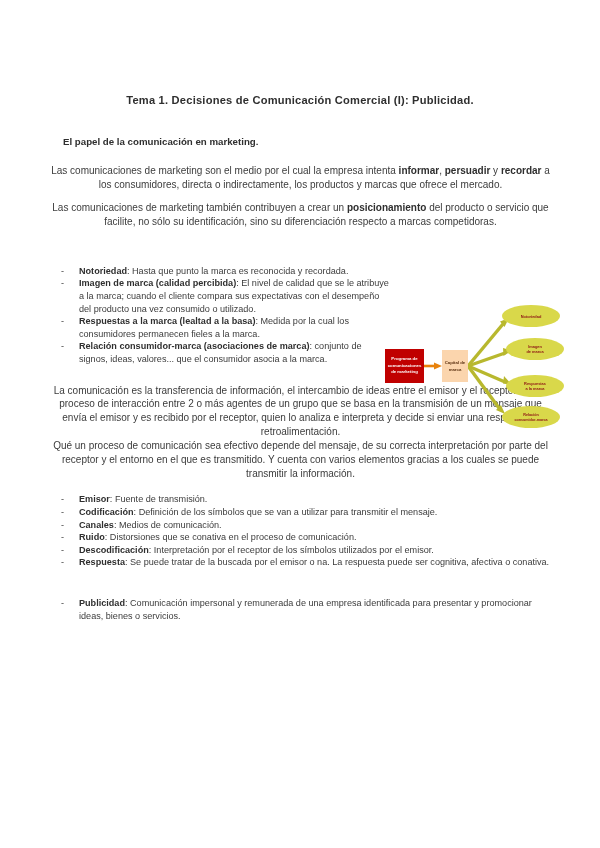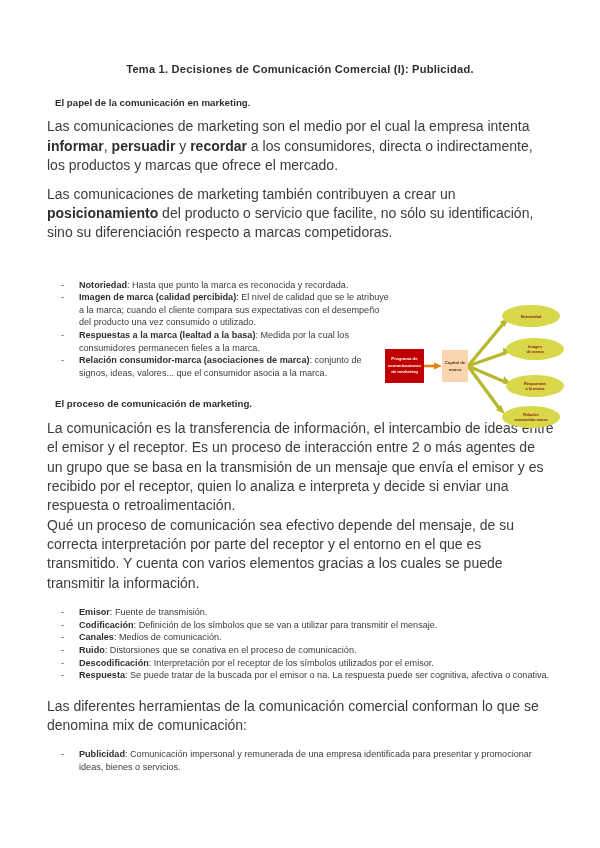--- a/index.html
+++ b/index.html
@@ -21,41 +21,41 @@
     height: 848px;
     padding: 0;
     box-sizing: border-box;
   }
   .doc-title {
     text-align: center;
     font-size: 11.1px;
     font-weight: bold;
     color: #2f2f2f;
     margin: 0;
-    padding: 63px 60px 0 60px;
+    padding: 94px 60px 0 60px;
     letter-spacing: 0.02em;
   }
   .body-area {
     padding: 0 46px 0 47px;
   }
   h2.section-heading {
     font-size: 9.7px;
     font-weight: bold;
     color: #2f2f2f;
-    margin: 8px;
+    margin: 16px;
     padding: 0;
     line-height: 1.38;
   }
   p.para {
-    font-size: 14px;
+    font-size: 10px;
     line-height: 1.385;
     margin: 0;
     padding: 0;
     color: #3c3c3c;
-    text-align: left;
+    text-align: center;
   }
   .gap-sm { height: 9px; }
   .gap-md { height: 13px; }
   .gap-lg { height: 15px; }
   .heading-block { margin-top: 18px; }
   ul.dash-list {
     list-style: none;
     margin: 0;
     padding: 0 0 0 14px;
   }
@@ -134,21 +134,20 @@
       </li>
       <li>
         <span class="dash">-</span><b>Respuestas a la marca (lealtad a la basa)</b><span>: Medida por la cual los consumidores permanecen fieles a la marca.</span>
       </li>
       <li>
         <span class="dash">-</span><b>Relación consumidor-marca (asociaciones de marca)</b><span>: conjunto de signos, ideas, valores... que el consumidor asocia a la marca.</span>
       </li>
     </ul>
 
     <div class="heading-block"></div>
-    <h2 class="section-heading">El proceso de comunicación de marketing.</h2>
 
     <p class="para">La comunicación es la transferencia de información, el intercambio de ideas entre el emisor y el receptor. Es un proceso de interacción entre 2 o más agentes de un grupo que se basa en la transmisión de un mensaje que envía el emisor y es recibido por el receptor, quien lo analiza e interpreta y decide si enviar una respuesta o retroalimentación.</p>
 
     <p class="para">Qué un proceso de comunicación sea efectivo depende del mensaje, de su correcta interpretación por parte del receptor y el entorno en el que es transmitido.  Y cuenta con varios elementos gracias a los cuales se puede transmitir la información.</p>
 
     <div class="gap-md"></div>
 
     <ul class="dash-list">
       <li>
         <span class="dash">-</span><b>Emisor</b><span>: Fuente de transmisión.</span>
@@ -165,21 +164,20 @@
       <li>
         <span class="dash">-</span><b>Descodificación</b><span>: Interpretación por el receptor de los símbolos utilizados por el emisor.</span>
       </li>
       <li>
         <span class="dash">-</span><b>Respuesta</b><span>: Se puede tratar de la buscada por el emisor o na. La respuesta puede ser cognitiva, afectiva o conativa.</span>
       </li>
     </ul>
 
     <div class="gap-lg"></div>
 
-    <p class="para">Las diferentes herramientas de la comunicación comercial conforman lo que se denomina mix de comunicación:</p>
 
     <div class="gap-md"></div>
 
     <ul class="dash-list">
       <li>
         <span class="dash">-</span><b>Publicidad</b><span>: Comunicación impersonal y remunerada de una empresa identificada para presentar y promocionar ideas, bienes o servicios.</span>
       </li>
     </ul>
 
   </div>

